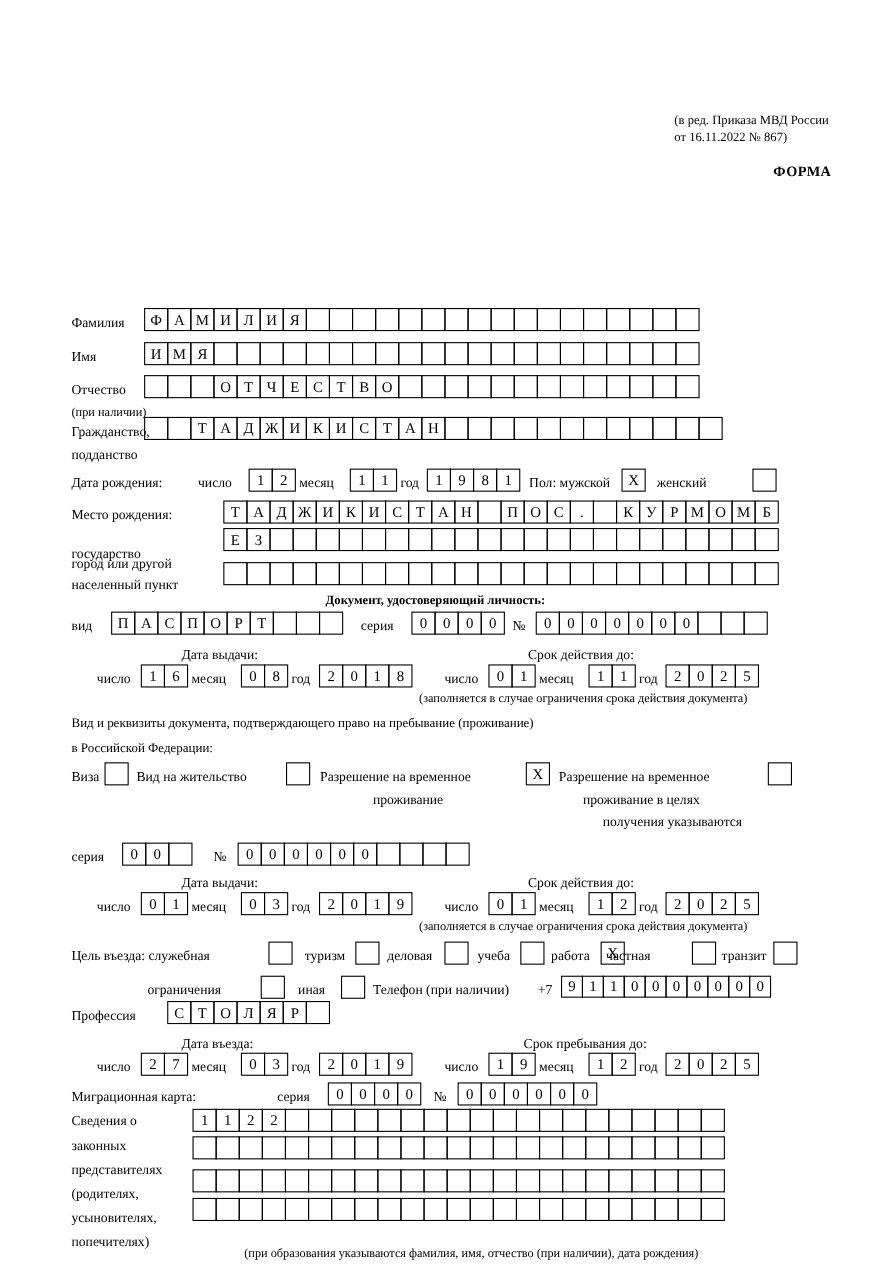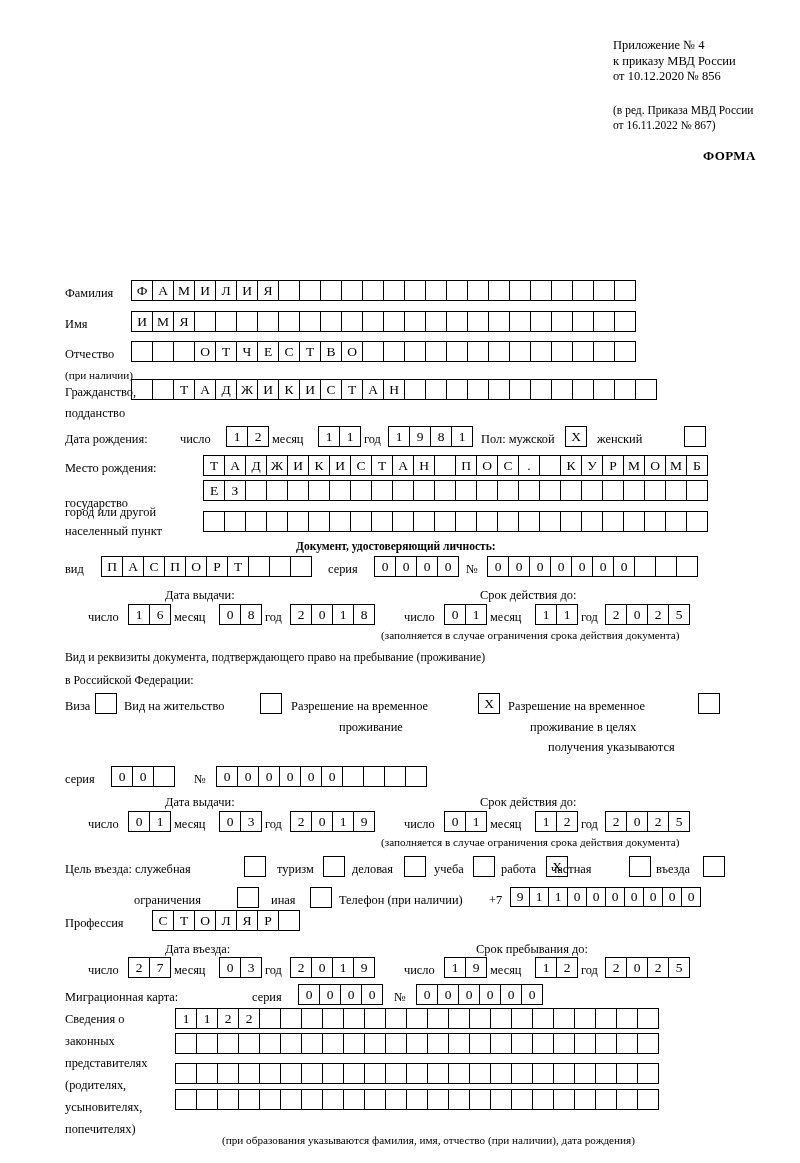--- a/index.html
+++ b/index.html
@@ -34,25 +34,20 @@
     width:22px;height:21px;border:1px solid #000;margin-right:-1px;
     box-sizing:border-box;font-size:13.5px;line-height:19px;text-align:center;
     font-family:"Liberation Serif", serif;
   }
 </style>
 </head>
 <body>
 
 <div class="page">
 
-  <div class="hdr">
-    <div>Приложение № 4</div>
-    <div>к приказу МВД России</div>
-    <div>от 10.12.2020 № 856</div>
-  </div>
   <div class="hdr2">
     <div>(в ред. Приказа МВД России</div>
     <div>от 16.11.2022 № 867)</div>
   </div>
   <div class="forma">ФОРМА</div>
 
 
   <div id="dyn">
       <div class="lbl" style="left: 65px; top: 286px;">Фамилия</div>
       <div class="cells" style="left: 131px; top: 280px;">
@@ -438,21 +433,21 @@
         <div class="cell" style="width: 22px; height: 21px; line-height: 19px;"></div>
       </div>
       <div class="lbl" style="left: 501px; top: 862px;">работа</div>
       <div class="cells" style="left: 546px; top: 856px;">
         <div class="cell" style="width: 22px; height: 21px; line-height: 19px;">X</div>
       </div>
       <div class="lbl" style="left: 551px; top: 862px;">частная</div>
       <div class="cells" style="left: 629px; top: 856px;">
         <div class="cell" style="width: 22px; height: 21px; line-height: 19px;"></div>
       </div>
-      <div class="lbl" style="left: 656px; top: 862px;">въезда</div>
+      <div class="lbl" style="left: 656px; top: 862px;">транзит</div>
       <div class="cells" style="left: 703px; top: 856px;">
         <div class="cell" style="width: 22px; height: 21px; line-height: 19px;"></div>
       </div>
       <div class="lbl" style="left: 134px; top: 893px;">ограничения</div>
       <div class="cells" style="left: 237px; top: 887px;">
         <div class="cell" style="width: 22px; height: 21px; line-height: 19px;"></div>
       </div>
       <div class="lbl" style="left: 271px; top: 893px;">иная</div>
       <div class="cells" style="left: 310px; top: 887px;">
         <div class="cell" style="width: 22px; height: 21px; line-height: 19px;"></div>

